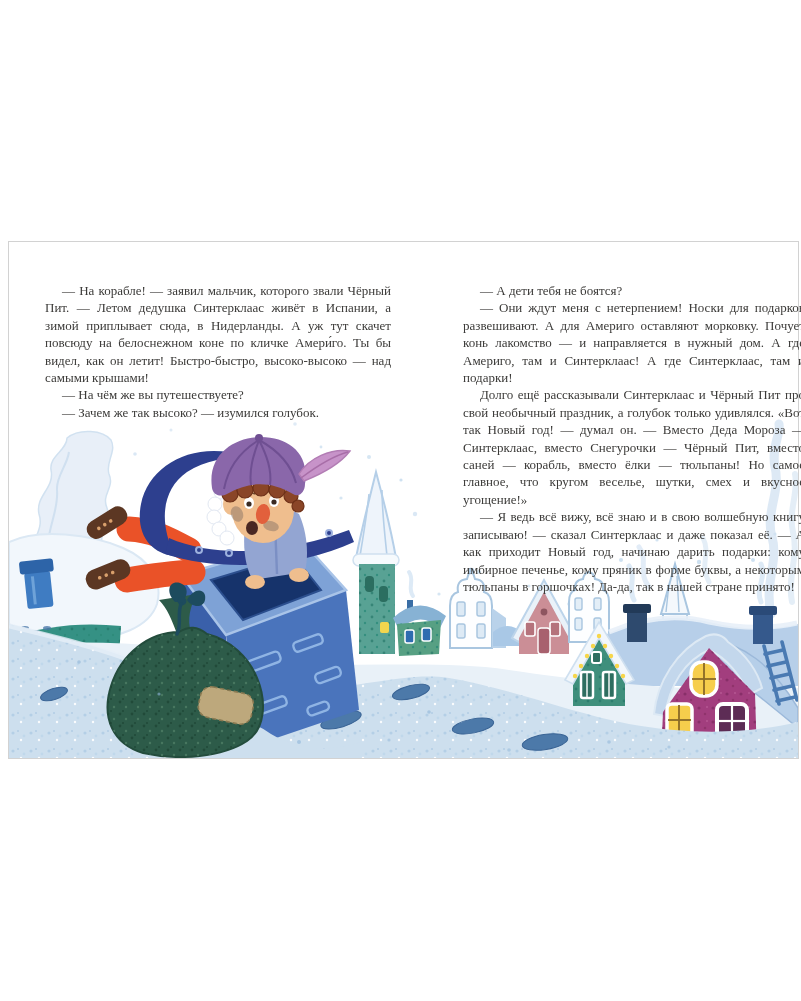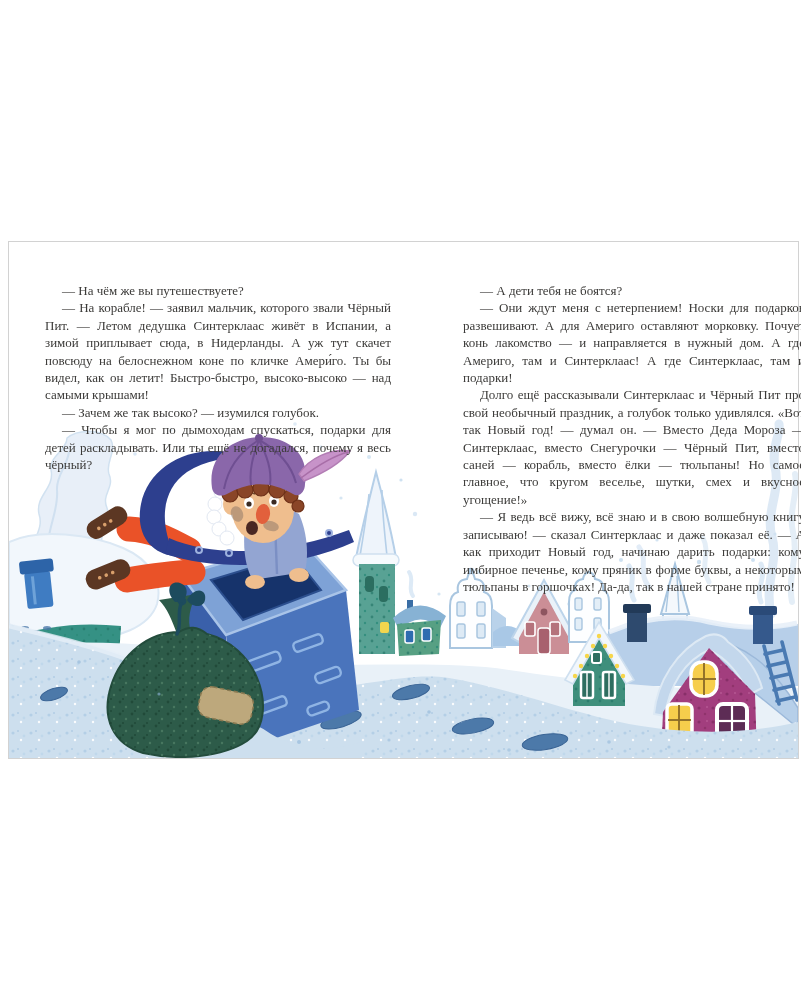--- a/index.html
+++ b/index.html
@@ -357,24 +357,23 @@
         <circle cx="290" cy="500" r="2" opacity=".6"></circle>
           <circle cx="420" cy="470" r="1.8" opacity=".6"></circle>
         <circle cx="600" cy="500" r="1.8" opacity=".55"></circle>
           <circle cx="660" cy="505" r="1.6" opacity=".5"></circle>
         <circle cx="380" cy="498" r="1.6" opacity=".5"></circle>
           <circle cx="500" cy="508" r="1.8" opacity=".5"></circle>
       </g>
     </svg>
 
     <div class="text-col col-left">
+      <p>— На корабле! — заявил мальчик, которого звали Чёрный Пит. — Летом дедушка Синтерклаас живёт в Испании, а зимой приплывает сюда, в Нидерланды. А уж тут скачет повсюду на белоснежном коне по кличке Амери́го. Ты бы видел, как он летит! Быстро-быстро, высоко-высоко — над самыми крышами!</p>
       <p>— На чём же вы путешествуете?</p>
-      <p>— На корабле! — заявил мальчик, которого звали Чёрный Пит. — Летом дедушка Синтерклаас живёт в Испании, а зимой приплывает сюда, в Нидерланды. А уж тут скачет повсюду на белоснежном коне по кличке Амери́го. Ты бы видел, как он летит! Быстро-быстро, высоко-высоко — над самыми крышами!</p>
       <p>— Зачем же так высоко? — изумился голубок.</p>
-      <p>— Чтобы я мог по дымоходам спускаться, подарки для детей раскладывать. Или ты ещё не догадался, почему я весь чёрный?</p>
     </div>
 
     <div class="text-col col-right">
       <p>— А дети тебя не боятся?</p>
       <p>— Они ждут меня с нетерпением! Носки для подарков развешивают. А для Америго оставляют морковку. Почует конь лакомство — и направляется в нужный дом. А где Америго, там и Синтерклаас! А где Синтерклаас, там и подарки!</p>
       <p>Долго ещё рассказывали Синтерклаас и Чёрный Пит про свой необычный праздник, а голубок только удивлялся. «Вот так Новый год! — думал он. — Вместо Деда Мороза — Синтерклаас, вместо Снегурочки — Чёрный Пит, вместо саней — корабль, вместо ёлки — тюльпаны! Но самое главное, что кругом веселье, шутки, смех и вкусное угощение!»</p>
       <p>— Я ведь всё вижу, всё знаю и в свою волшебную книгу записываю! — сказал Синтерклаас и даже показал её. — А как приходит Новый год, начинаю дарить подарки: кому имбирное печенье, кому пряник в форме буквы, а некоторым тюльпаны в горшочках! Да-да, так в нашей стране принято!</p>
     </div>
 
   </div>

